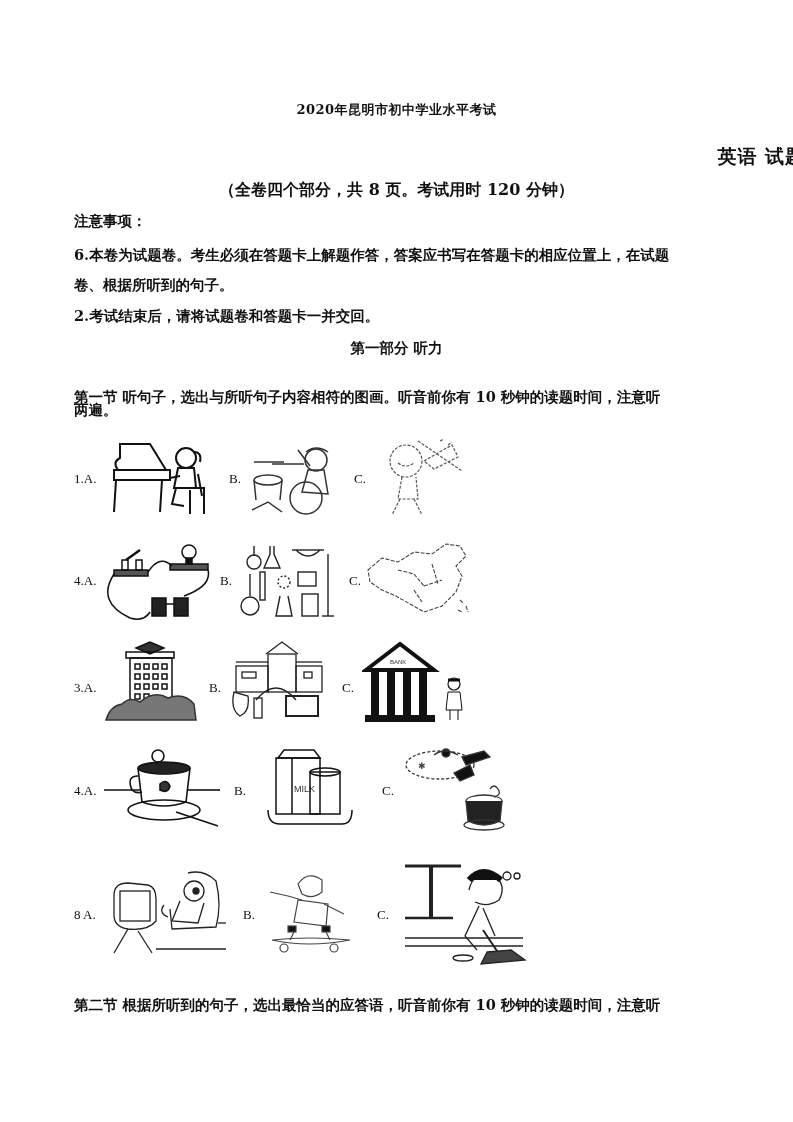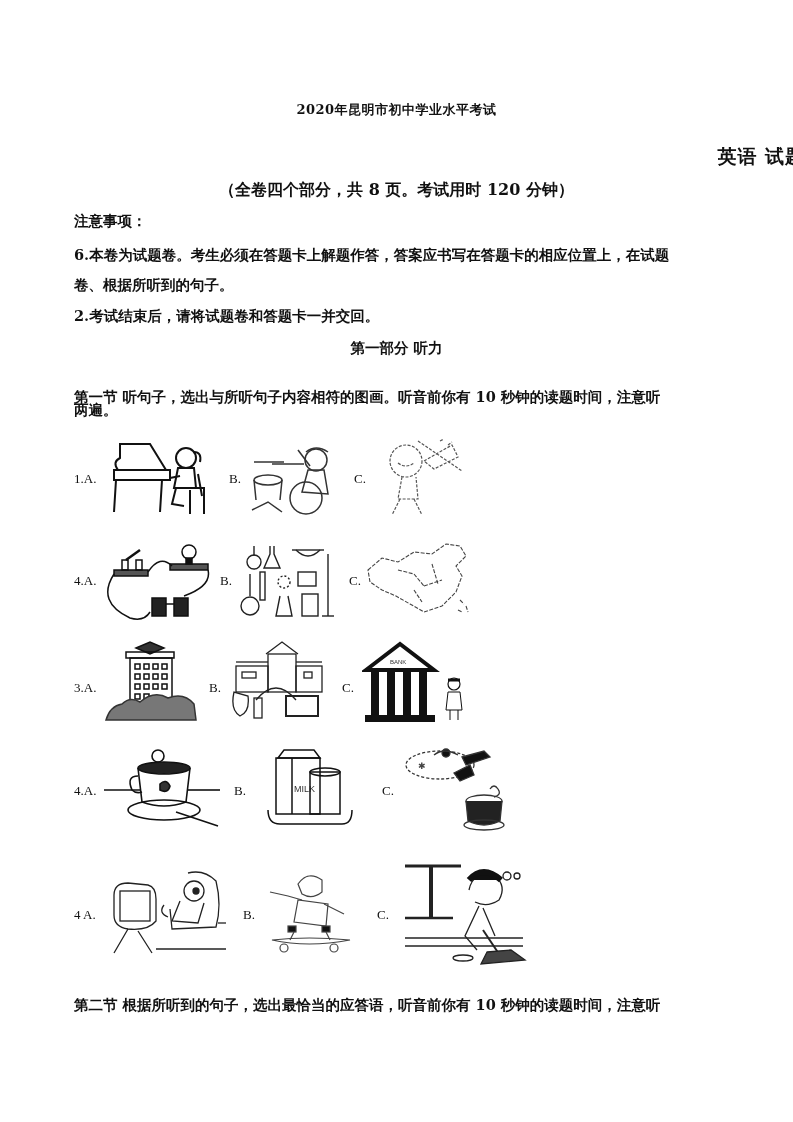--- a/index.html
+++ b/index.html
@@ -222,21 +222,21 @@
       <text x="14" y="24" font-size="9" fill="#444" stroke="none">✱</text>
       <ellipse cx="80" cy="56" rx="18" ry="6"></ellipse>
       <path d="M62 56 L64 76 Q80 84 96 76 L98 56" fill="#222"></path>
       <ellipse cx="80" cy="80" rx="20" ry="5"></ellipse>
       <path d="M86 44 q4 -6 8 0 q4 6 -4 8"></path>
     </svg>
   </div>
 </div>
 
 <div>
-  <span class="abs opt-label" style="left:74px;top:907px;">4 A.</span>
+  <span class="abs opt-label" style="left:74px;top:907px;">8 A.</span>
   <div class="pic" style="left:108px;top:865px;width:120px;height:92px;">
     <svg viewBox="0 0 120 92" fill="none" stroke="#222" stroke-width="1.3">
       <path d="M6 30 Q6 18 20 18 L40 20 Q48 22 48 34 L48 56 Q40 66 20 64 Q6 62 6 50 Z"></path>
       <rect x="12" y="26" width="30" height="30"></rect>
       <path d="M20 64 L6 88 M30 66 L44 88"></path>
       <path d="M80 8 Q96 4 108 16 Q114 40 108 62 L64 64 L62 44"></path>
       <circle cx="86" cy="26" r="10"></circle>
         <circle cx="88" cy="26" r="3" fill="#222"></circle>
       <path d="M72 36 L64 56 L90 58 L96 38"></path>
       <path d="M56 40 Q50 48 60 52"></path>

